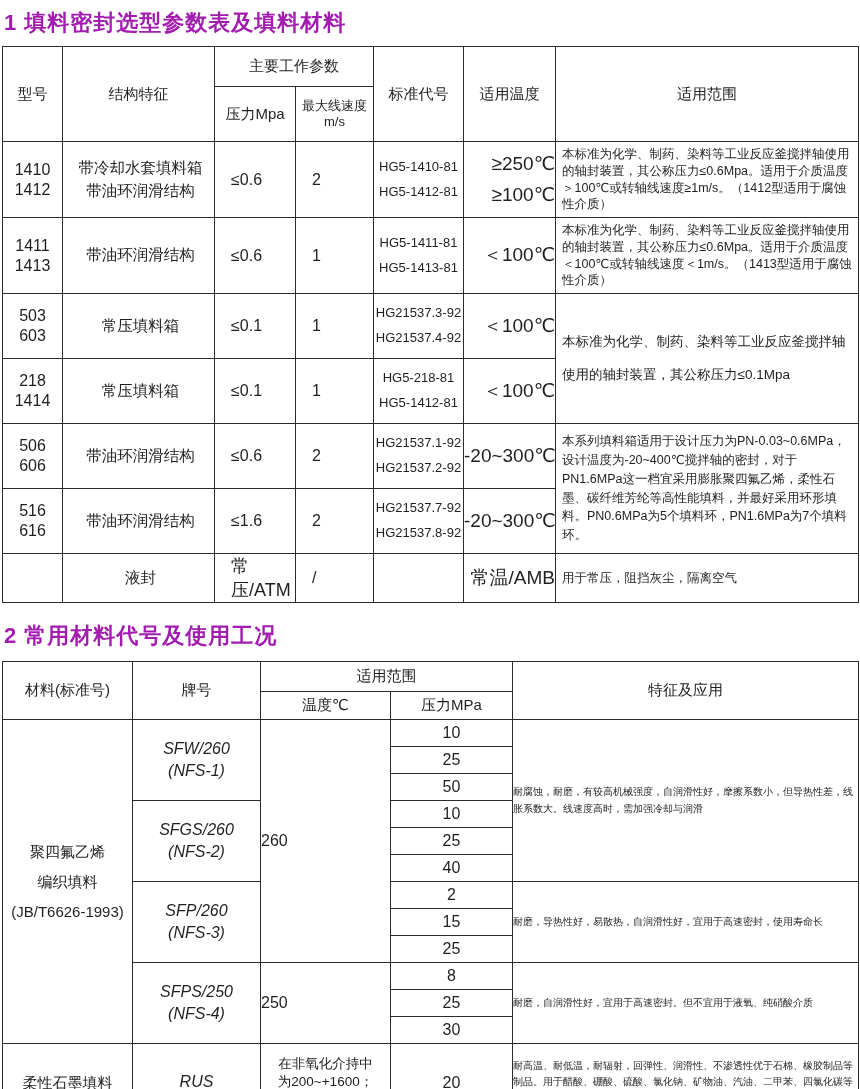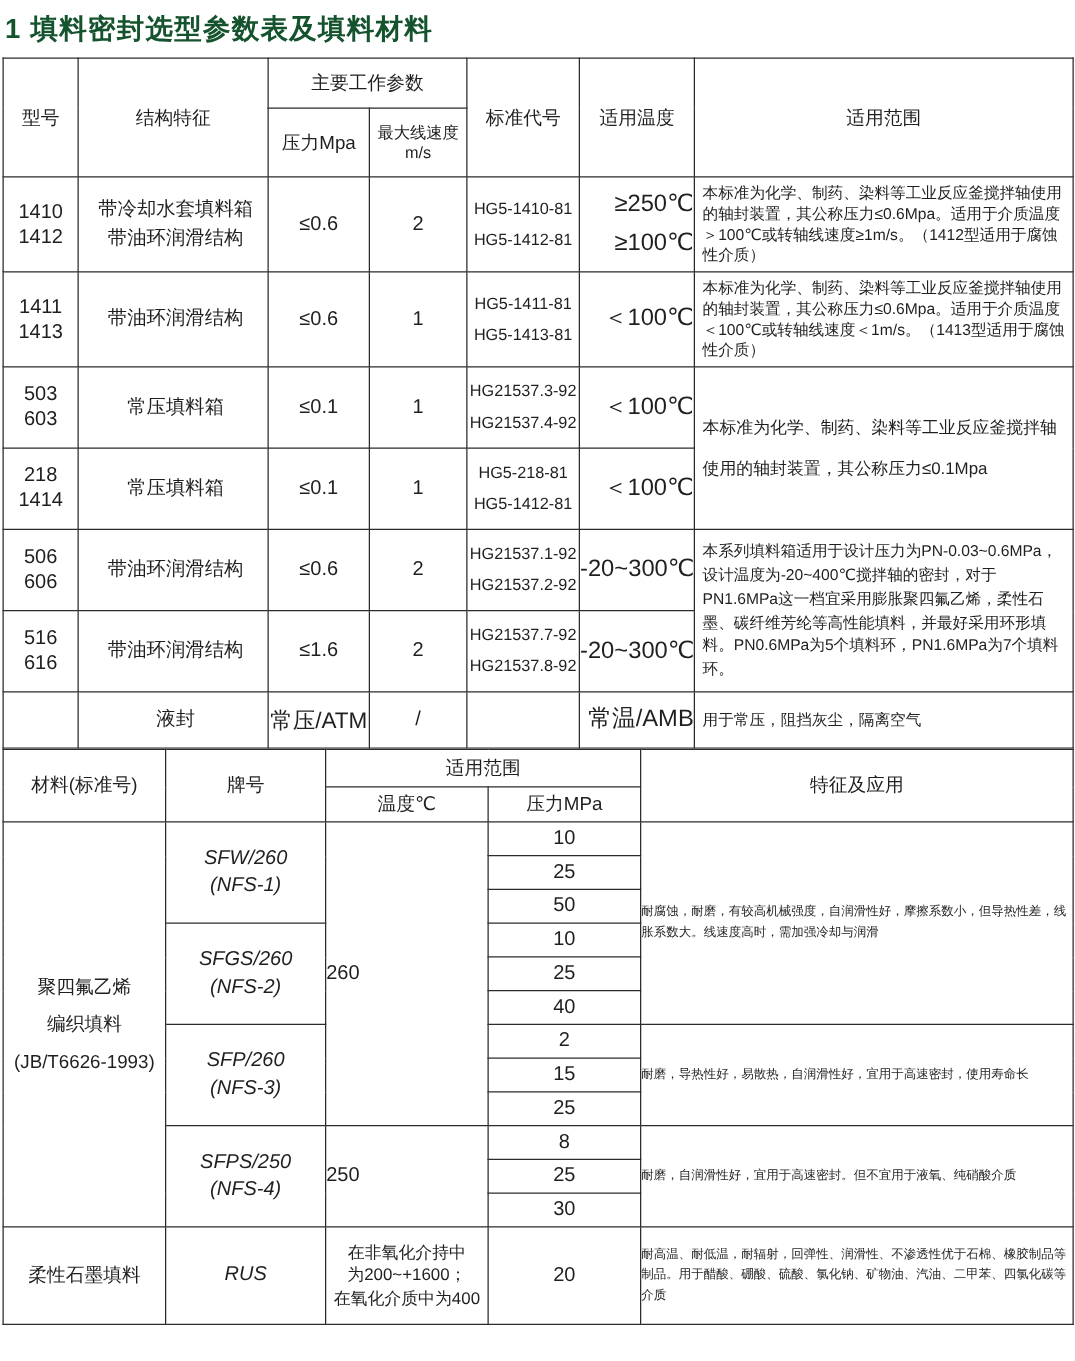--- a/index.html
+++ b/index.html
@@ -5,38 +5,38 @@
   * { margin:0; padding:0; box-sizing:border-box; }
   html,body { background:#ffffff; }
   body {
     width:860px; height:1089px;
     font-family:"Liberation Sans","DejaVu Sans",sans-serif;
     color:#1a1a1a;
     overflow:hidden;
   }
   .page { padding:6px 2px 0 2px; }
   .sec-title {
-    font-size:22px; font-weight:bold; color:#14532d;
+    font-size:22px; font-weight:bold; color:#a21caf;
     padding:2px 0 8px 2px; letter-spacing:1px;
   }
   .sec-title.second { margin-top:16px; padding-bottom:10px; }
   table {
     border-collapse:collapse; table-layout:fixed;
     width:856px; background:#fff;
   }
   td, th {
     border:1px solid #2b2b2b;
     vertical-align:middle;
     font-weight:normal;
     color:#1f1f1f;
     overflow:hidden;
   }
   
   .t1 th { font-size:15px; text-align:center; }
-  .t1 .c-center { text-align:center; font-size:16px; }
+  .t1 .c-center { text-align:left; font-size:16px;padding-left:16px; }
   .t1 .c-model { text-align:center; font-size:16px; line-height:1.25; }
   .t1 .c-struct { text-align:center; font-size:15.5px; padding:2px 4px 2px 8px; line-height:1.45; }
   .t1 .c-code { text-align:center; font-size:13px; line-height:1.9; font-family:"Liberation Sans",sans-serif; }
   .t1 .c-temp { text-align:right; font-size:19px; line-height:1.6; }
   .t1 .c-scope { text-align:left; font-size:12.5px; line-height:1.34; padding:4px 6px; }
   .t1 .small-head { font-size:13px; line-height:1.2; }
   
   .t2 th { font-size:15px; text-align:center; }
   .t2 .c-center { text-align:left; font-size:16px; }
   .t2 .c-mat { text-align:center; font-size:15px; line-height:2.0; }
@@ -155,20 +155,21 @@
       <td class="c-struct">液封</td>
       <td class="c-center" style="font-size:18px;">常压/ATM</td>
       <td class="c-center">/</td>
       <td class="c-code"></td>
       <td class="c-temp">常温/AMB</td>
       <td class="c-scope">用于常压，阻挡灰尘，隔离空气</td>
     </tr>
   </tbody>
     </table>
 
+  <div class="sec-title second">2 常用材料代号及使用工况</div>
 
   <table class="t2">
     <colgroup>
       <col style="width:130px">
         <col style="width:128px">
         <col style="width:130px">
       <col style="width:122px">
         <col style="width:346px">
     </colgroup>
 

